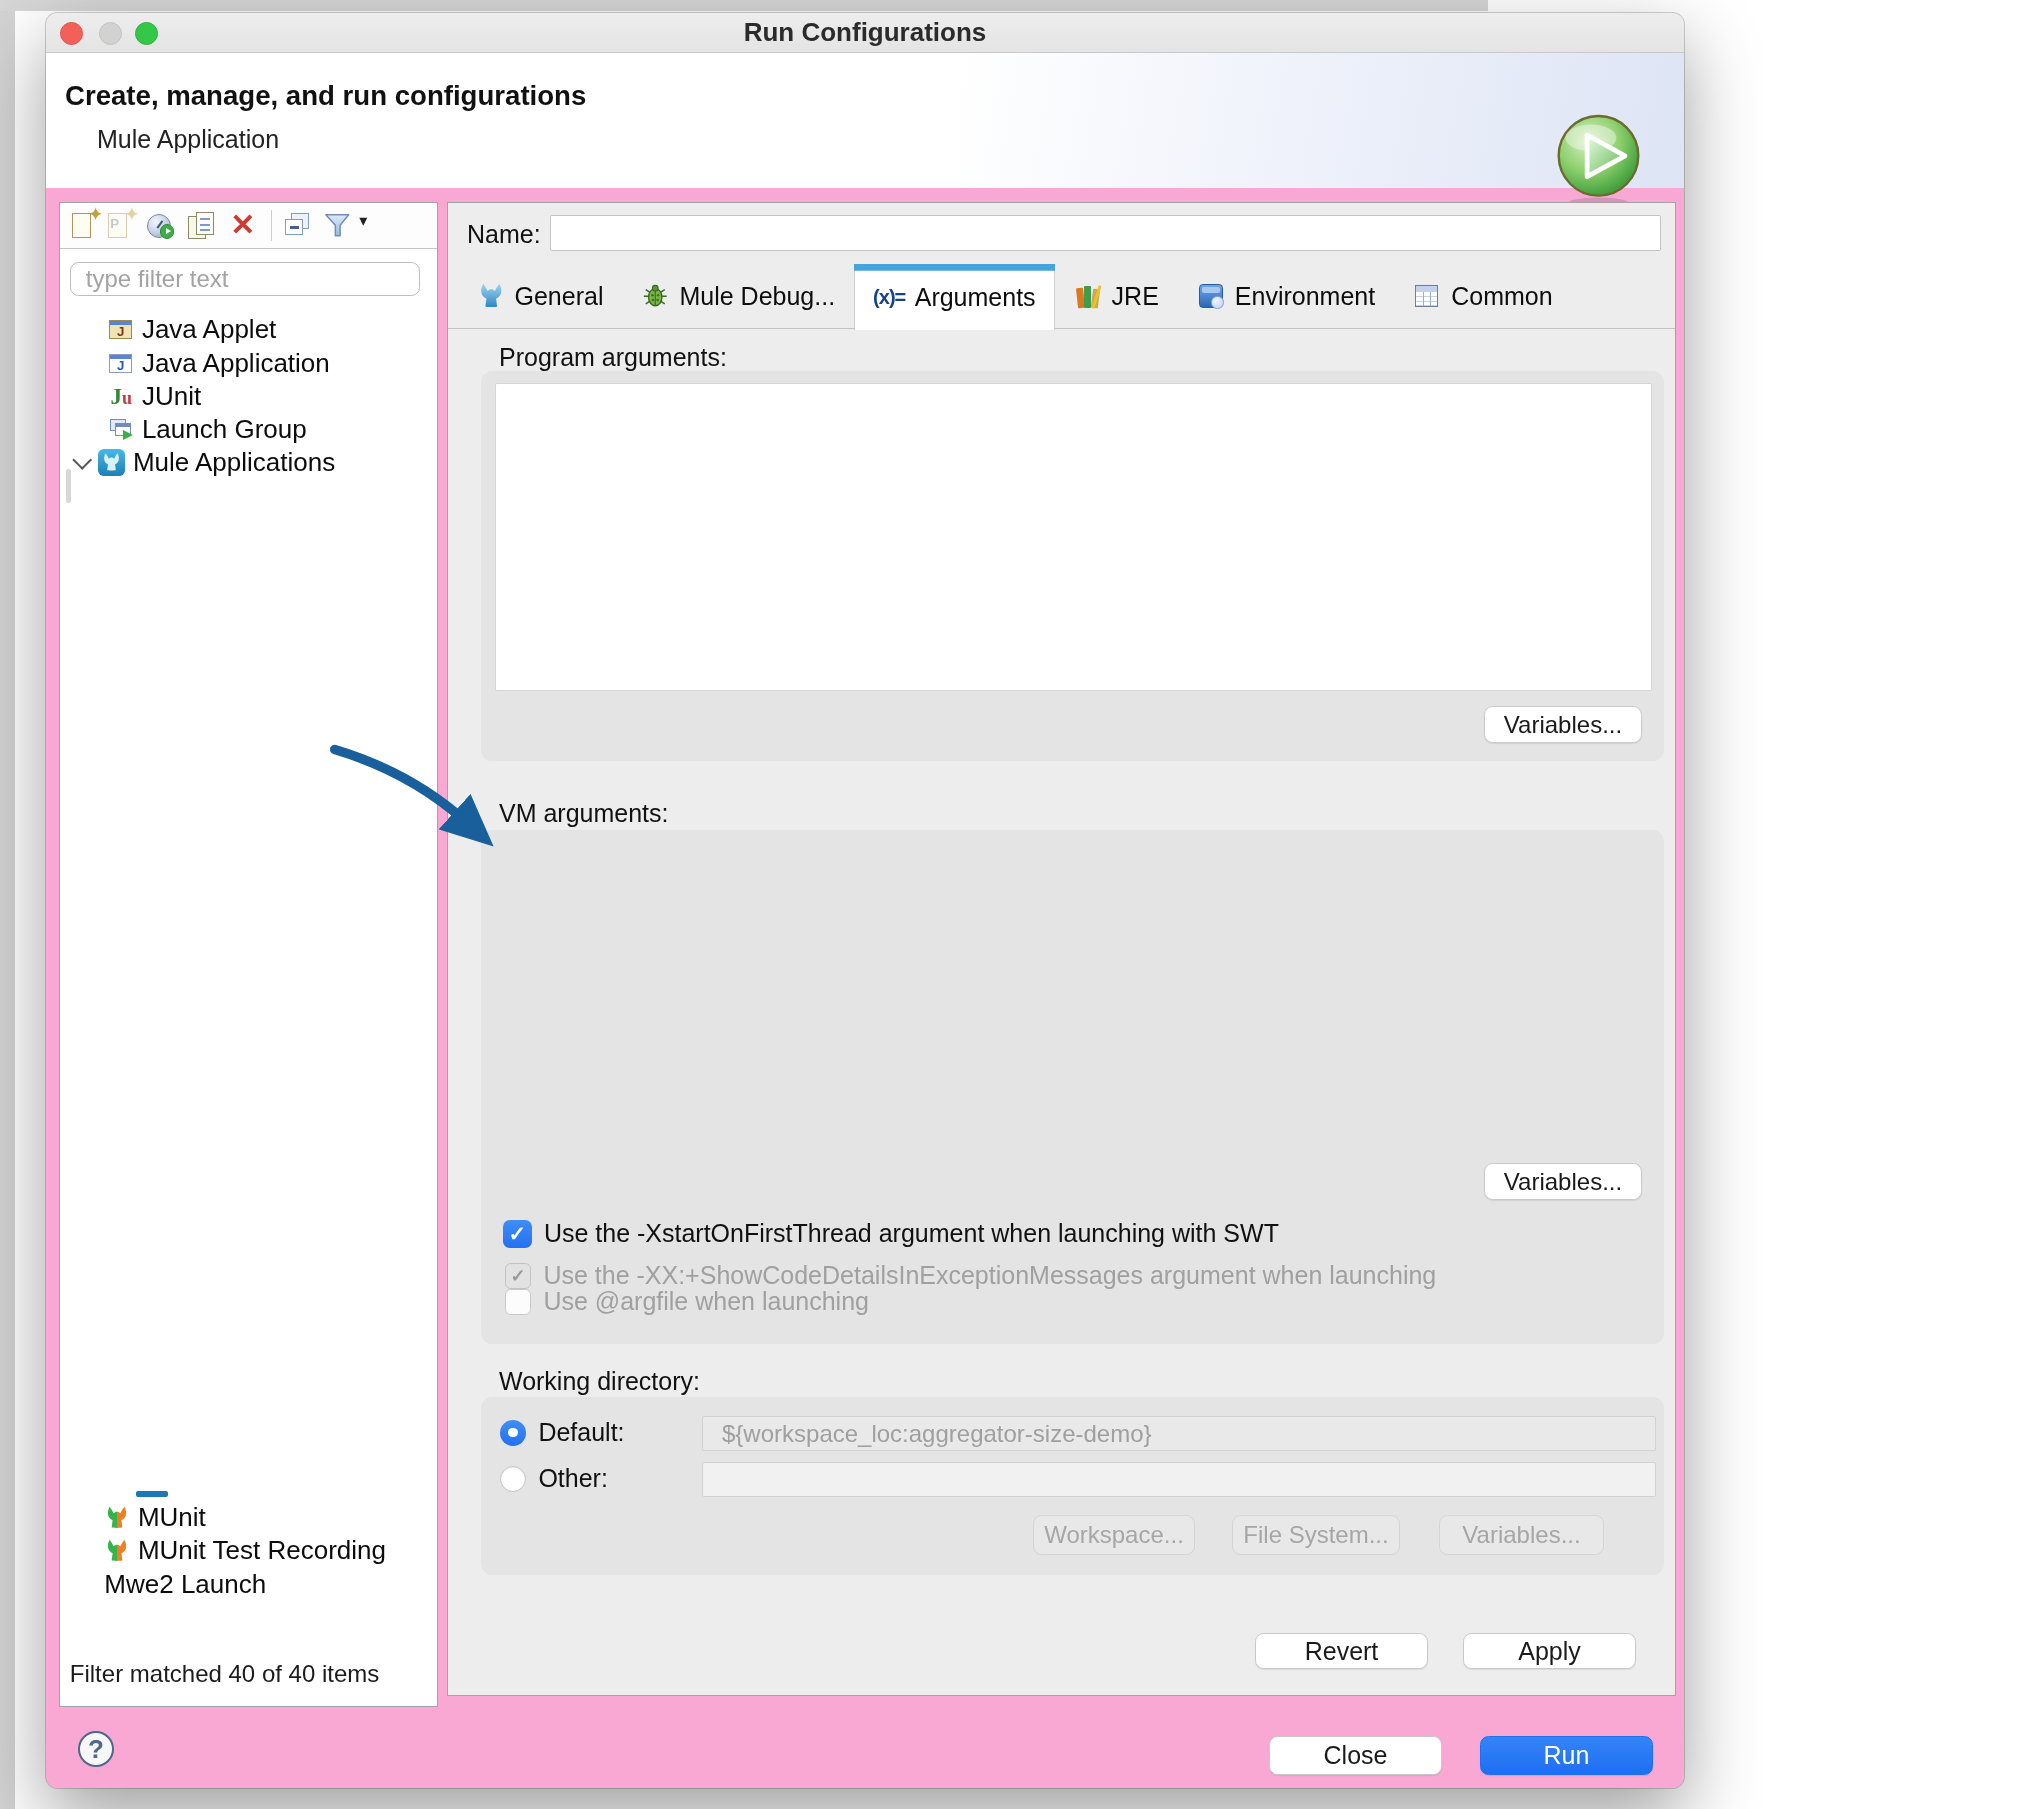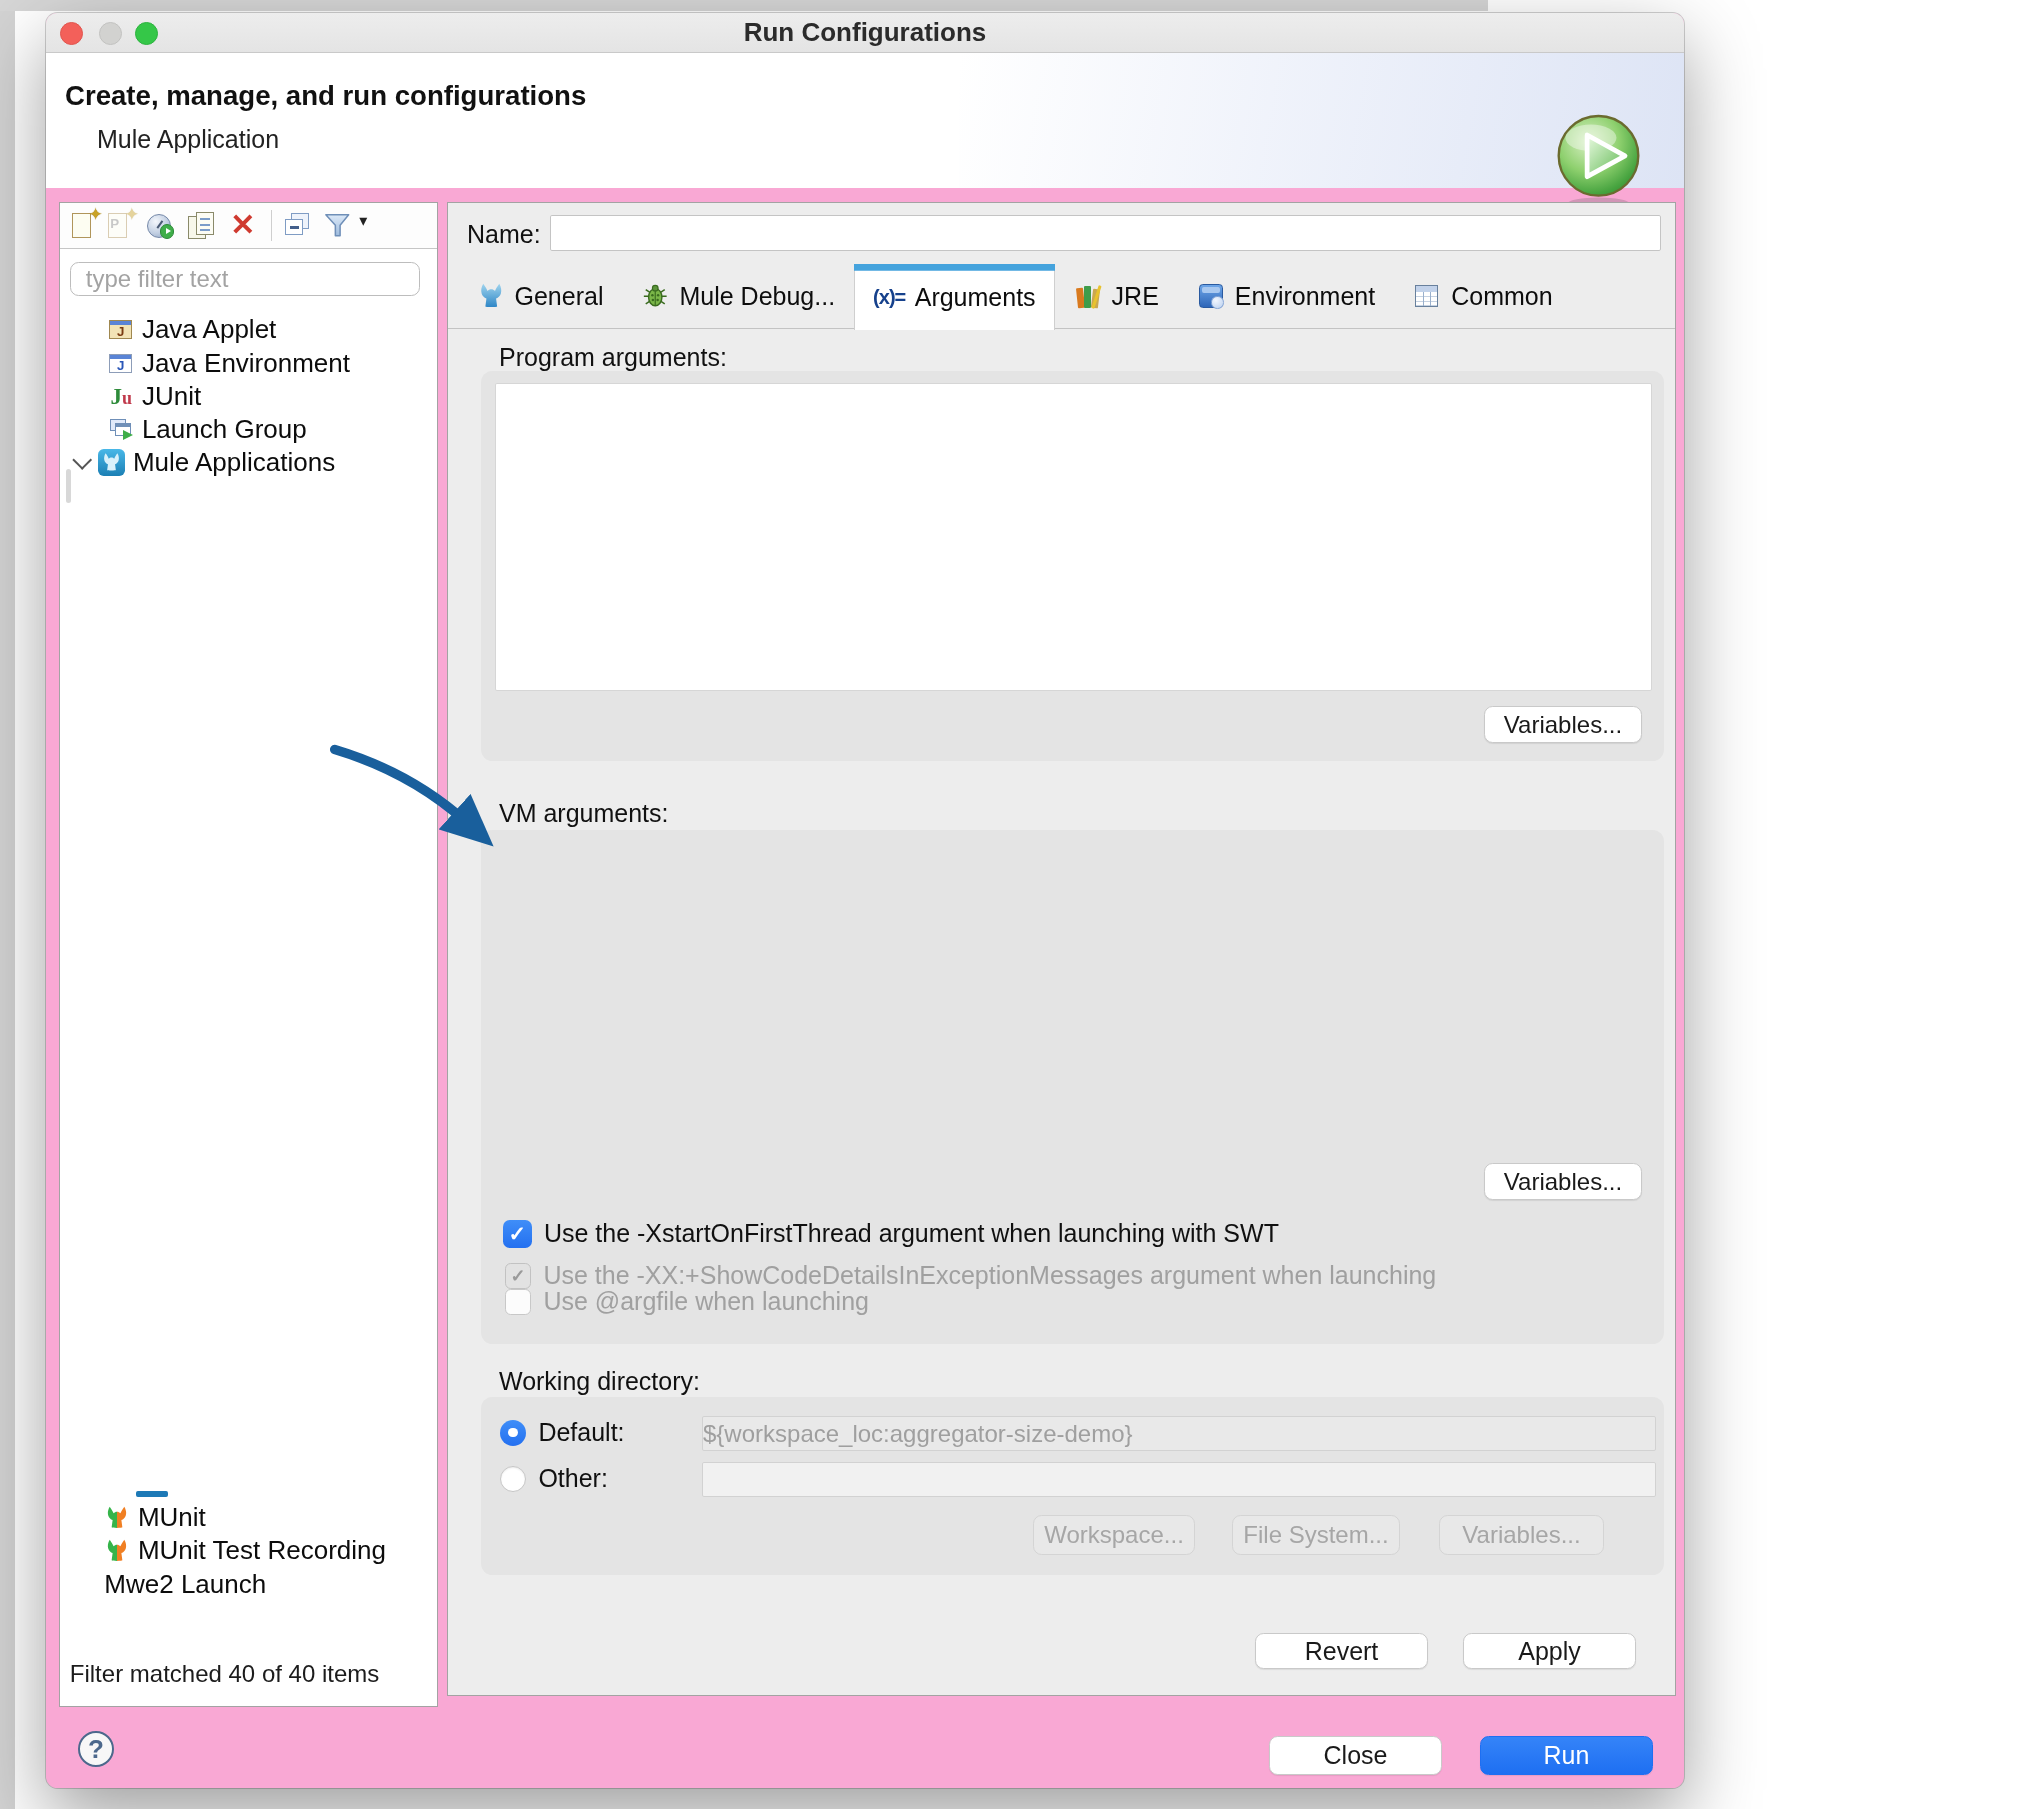--- a/index.html
+++ b/index.html
@@ -122,21 +122,21 @@
     color:#fff;font-size:21px;font-weight:bold;display:flex;align-items:center;justify-content:center}
   .cb.graychk{width:26px;height:26px;border-radius:5.7px;background:#e2e2e2;border:1px solid #c2c2c2;
     color:#9a9a9a;font-size:18px;font-weight:bold;display:flex;align-items:center;justify-content:center}
   .cb.empty{width:26px;height:26px;border-radius:5.7px;background:#fcfcfc;border:1px solid #c8c8c8}
   .cb-label{font-size:25px;color:#101010}
   .cb-label.dis{color:#a0a0a0}
   .radio{width:26px;height:26px;border-radius:50%;box-sizing:border-box;flex:0 0 auto}
   .radio.on{background:linear-gradient(#3f8ef8,#2470f0);position:relative}
   .radio.on::after{content:"";position:absolute;left:8px;top:8px;width:9.5px;height:9.5px;border-radius:50%;background:#fff}
   .radio.off{background:#fff;border:1px solid #c6c6c6;box-shadow:inset 0 1px 1.9px rgba(0,0,0,.08)}
-  .field{box-sizing:border-box;border:1px solid #d2d2d2;border-radius:1.9px;font-size:24px;display:flex;align-items:center;padding:0 0}
+  .field{box-sizing:border-box;border:1px solid #d2d2d2;border-radius:1.9px;font-size:24px;display:flex;align-items:center;padding:0 19px}
   .field.dis{background:#e9e9e9;color:#9f9f9f}
   .field.blank{background:#f1f1f1;color:#444}
 
   #footer-help{left:32px;top:1718px;width:36px;height:36px;border-radius:50%;border:2.9px solid #4c688c;
     color:#4c688c;font-size:26px;font-weight:bold;display:flex;align-items:center;justify-content:center;box-sizing:border-box;background:#f7f7f7}
   .footer-btn{height:39px;width:173px;font-size:25px}
   #run-btn{background:linear-gradient(#3584f8,#1e6ff2);border-color:#1e6ff2;color:#fff}
 
   #arrow-svg{left:0;top:0;width:2037px;height:1809px;pointer-events:none;z-index:60}
 </style>
@@ -255,21 +255,21 @@
       <span class="lbl">Java Applet</span>
     </div>
     <div class="trow abs" style="top:144px">
       <span style="width:48px"></span>
       <span class="ti">
           <span class="win-ic">
             <span class="bar"></span>
             <span class="glyph">J</span>
           </span>
         </span>
-      <span class="lbl">Java Environment</span>
+      <span class="lbl">Java Application</span>
     </div>
     <div class="trow abs" style="top:177px">
       <span style="width:48px"></span>
       <span class="ti" style="text-align:center"><span class="junit-j">J</span><span class="junit-u">u</span></span>
       <span class="lbl">JUnit</span>
     </div>
     <div class="trow abs" style="top:210px">
       <span style="width:48px"></span>
       <span class="ti">
           <span class="lg-back"></span>

